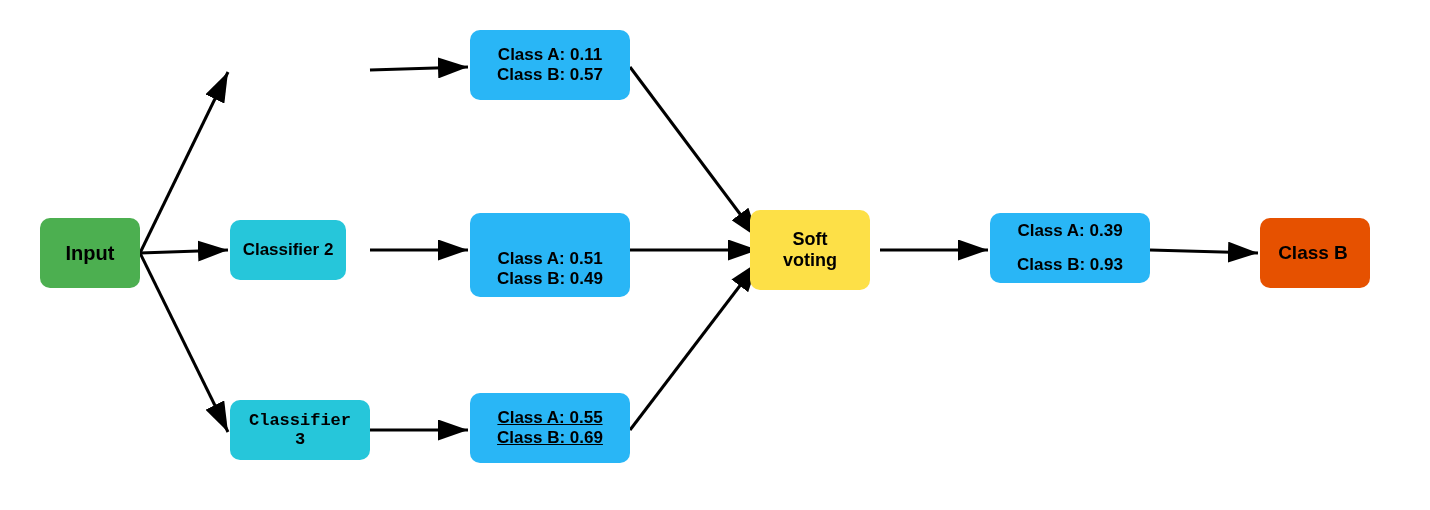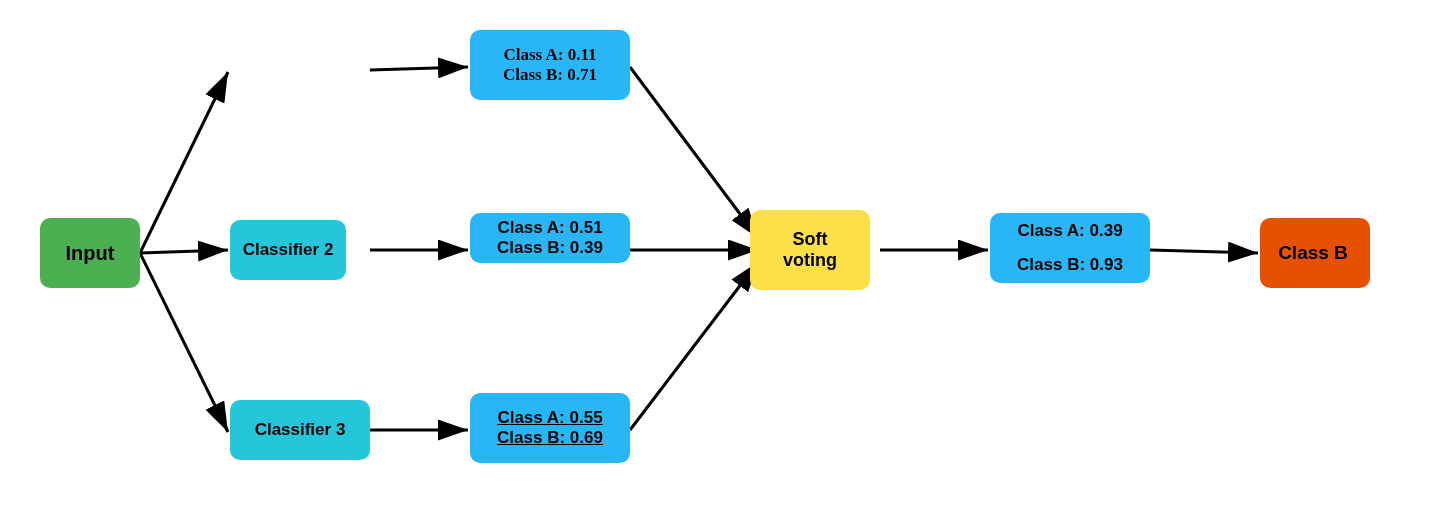--- a/index.html
+++ b/index.html
@@ -55,35 +55,36 @@
       height: 60px;
       left: 230px;
       top: 220px;
     }
     .node-c3 {
       background: #26c6da;
       width: 140px;
       height: 60px;
       left: 230px;
       top: 400px;
+      font-family: Liberation Mono, monospace;
     }
     .node-p1 {
       background: #29b6f6;
       width: 160px;
       height: 70px;
       left: 470px;
       top: 30px;
-      font-family: Liberation Serif, serif;
     }
     .node-p2 {
       background: #29b6f6;
       width: 160px;
-      height: 50px;
+      height: 84px;
       left: 470px;
       top: 213px;
+      justify-content: flex-end;
     }
     .node-p3 {
       background: #29b6f6;
       width: 160px;
       height: 70px;
       left: 470px;
       top: 393px;
       text-decoration: underline;
     }
     .node-soft {
@@ -157,26 +158,26 @@
   <div class="node node-c2">
     <span>Classifier 2</span>
   </div>
 
   <div class="node node-c3">
     <span>Classifier 3</span>
   </div>
 
   <div class="node node-p1" style="flex-direction:column;">
     <span>Class A: 0.11</span>
-    <span>Class B: 0.71</span>
+    <span>Class B: 0.57</span>
   </div>
 
   <div class="node node-p2" style="flex-direction:column;">
     <span>Class A: 0.51</span>
-    <span>Class B: 0.39</span>
+    <span>Class B: 0.49</span>
   </div>
 
   <div class="node node-p3" style="flex-direction:column;">
     <span>Class A: 0.55</span>
     <span>Class B: 0.69</span>
   </div>
 
   <div class="node node-soft" style="white-space:pre-line; font-size:18px;">
     <span>Soft
 voting</span>

